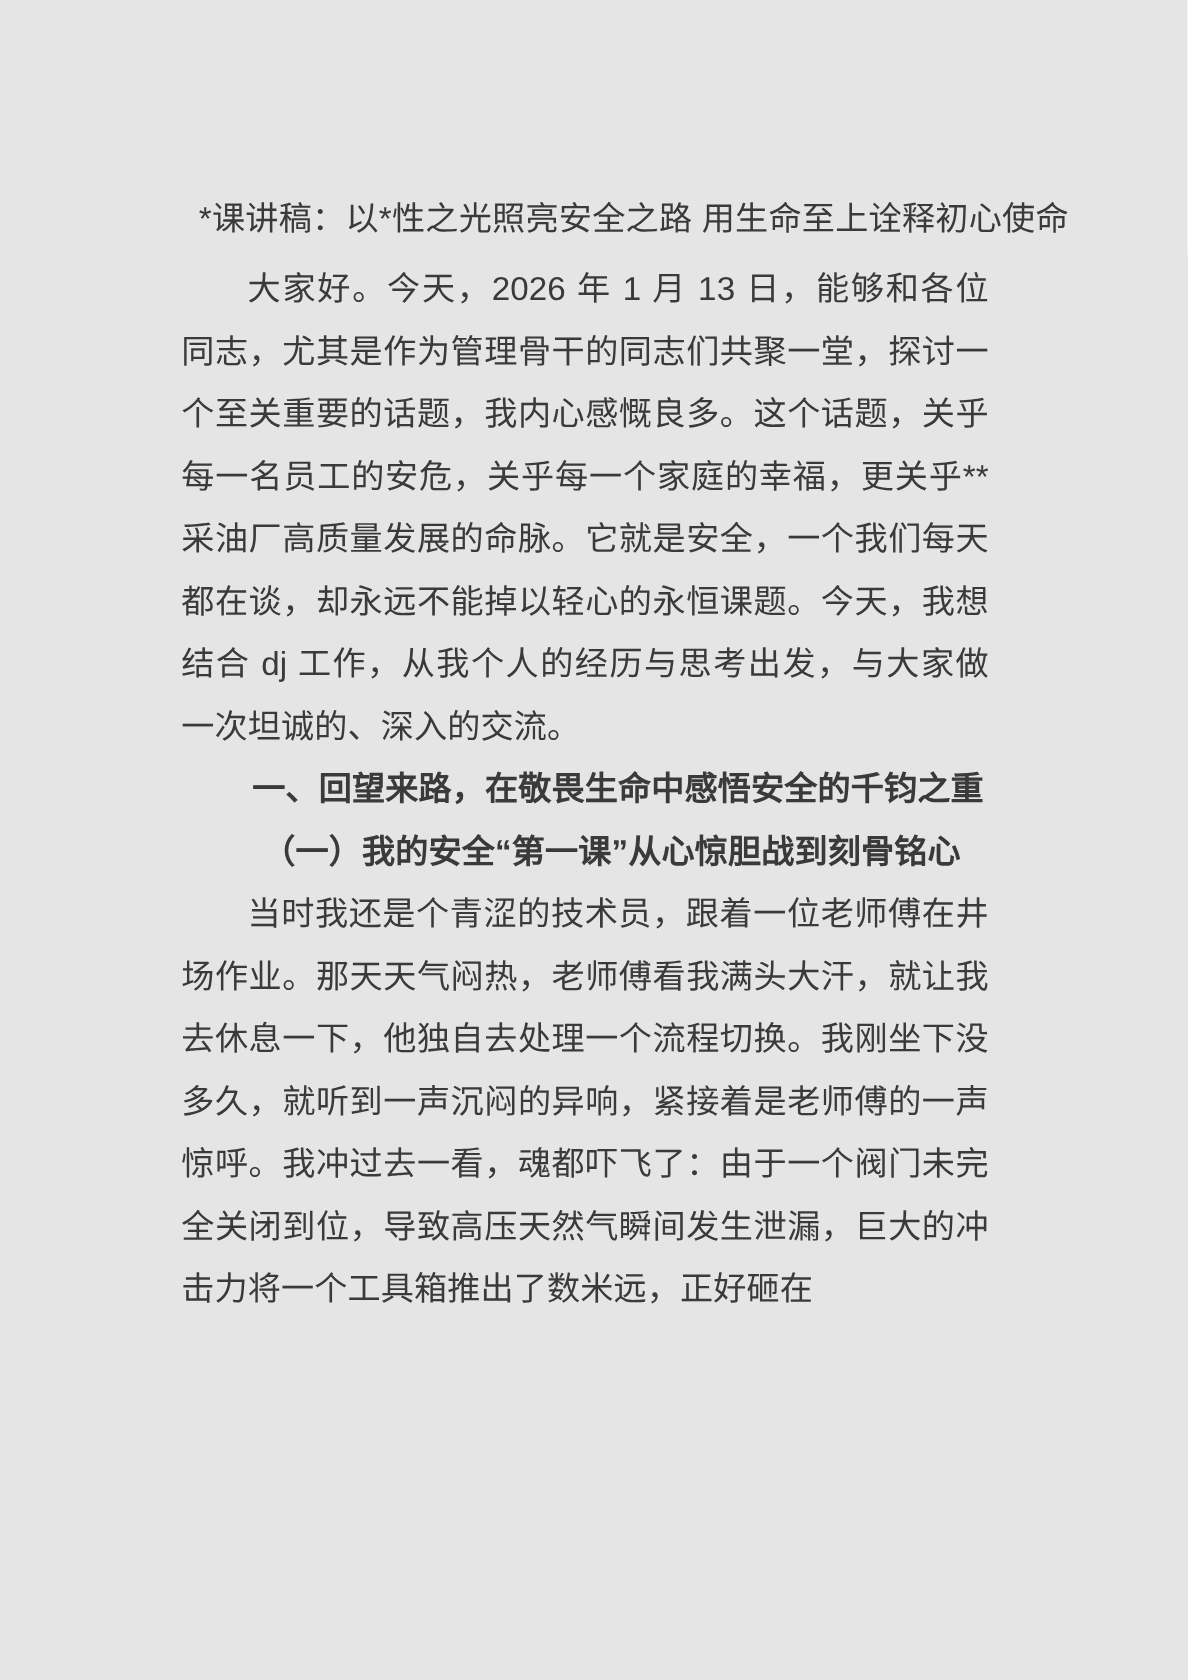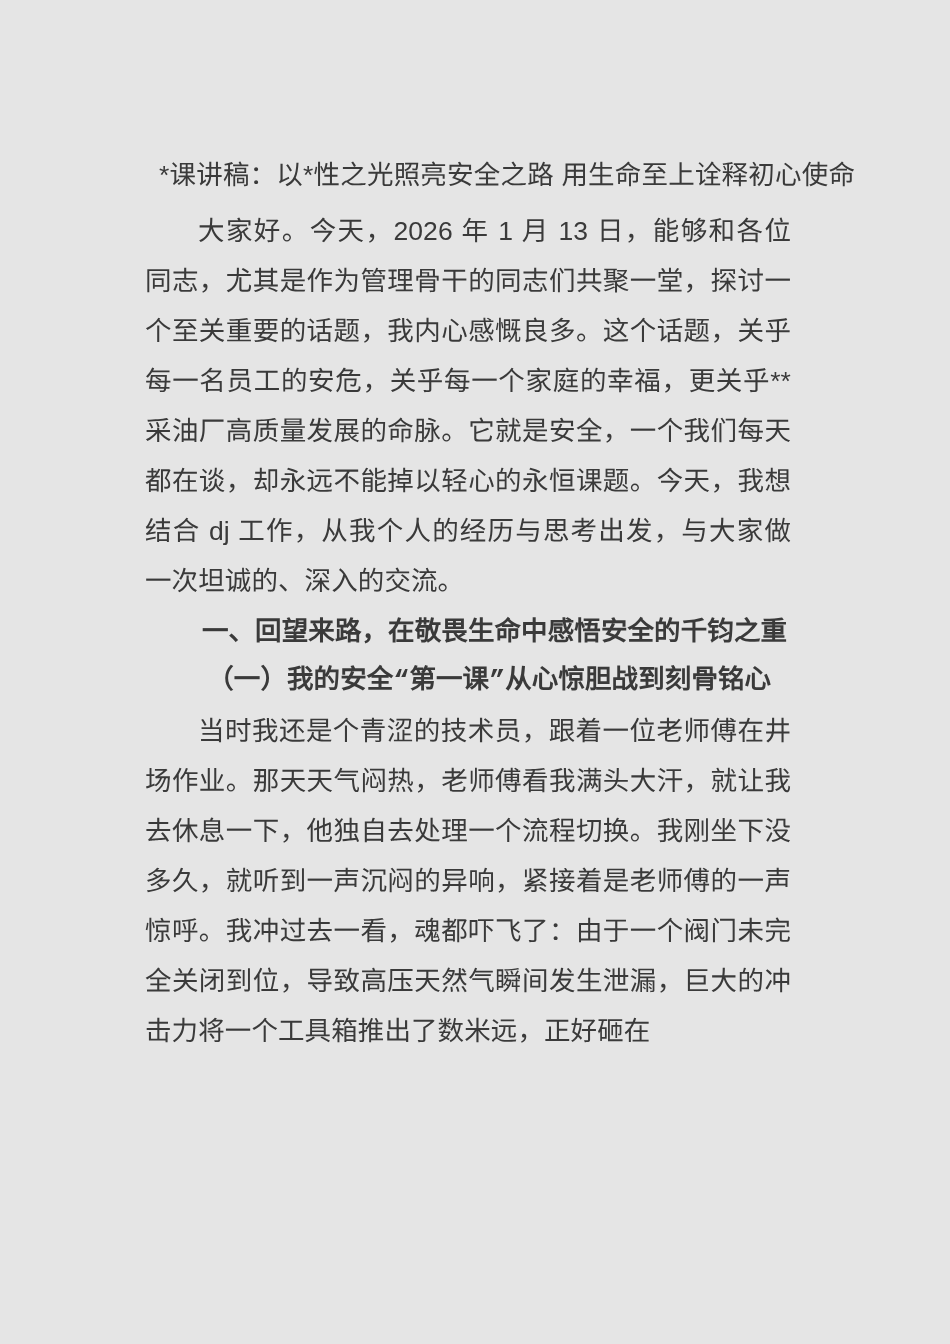--- a/index.html
+++ b/index.html
@@ -73,21 +73,20 @@
     font-weight: 700;
     text-indent: 2em;
     text-align: center;
     margin: 0;
     letter-spacing: 0.1px;
     white-space: nowrap;
   }
 
   .heading-2 {
     text-indent: 1.6em;
-    font-family: Liberation Mono, monospace;
   }
 </style>
 </head>
 <body>
 
 <div class="page">
   <div class="content">
 
     <p class="doc-title">*课讲稿：以*性之光照亮安全之路  用生命至上诠释初心使命</p>
 

